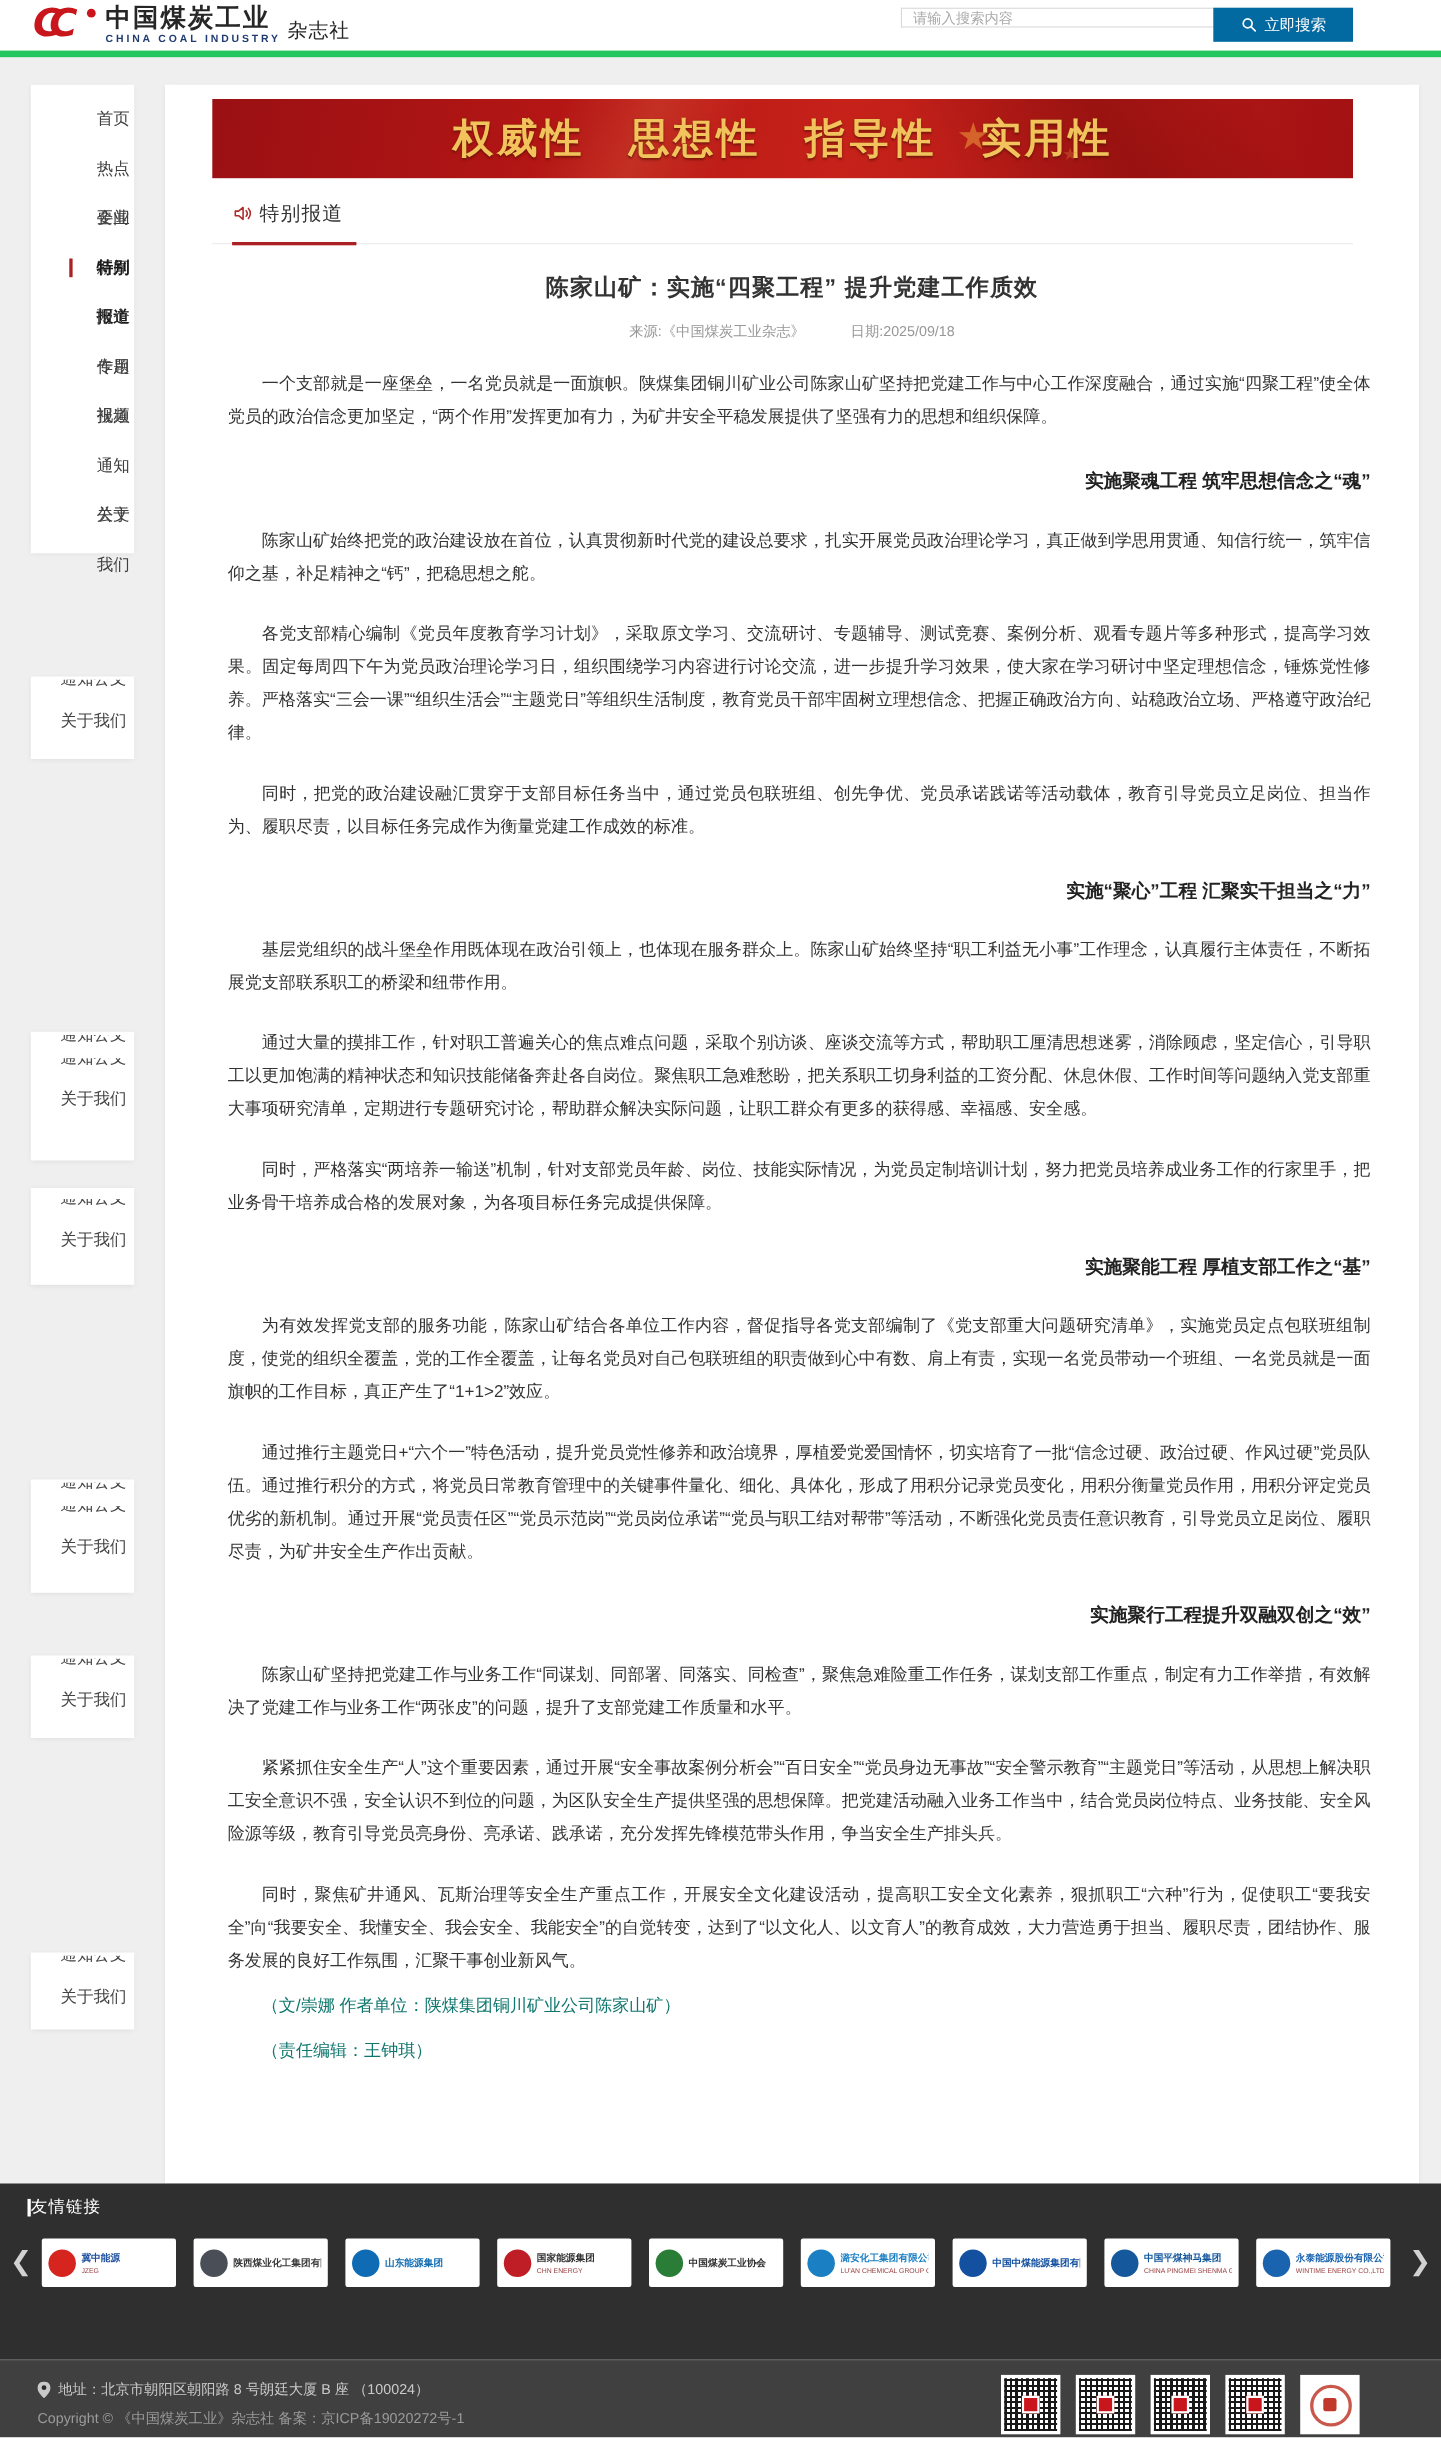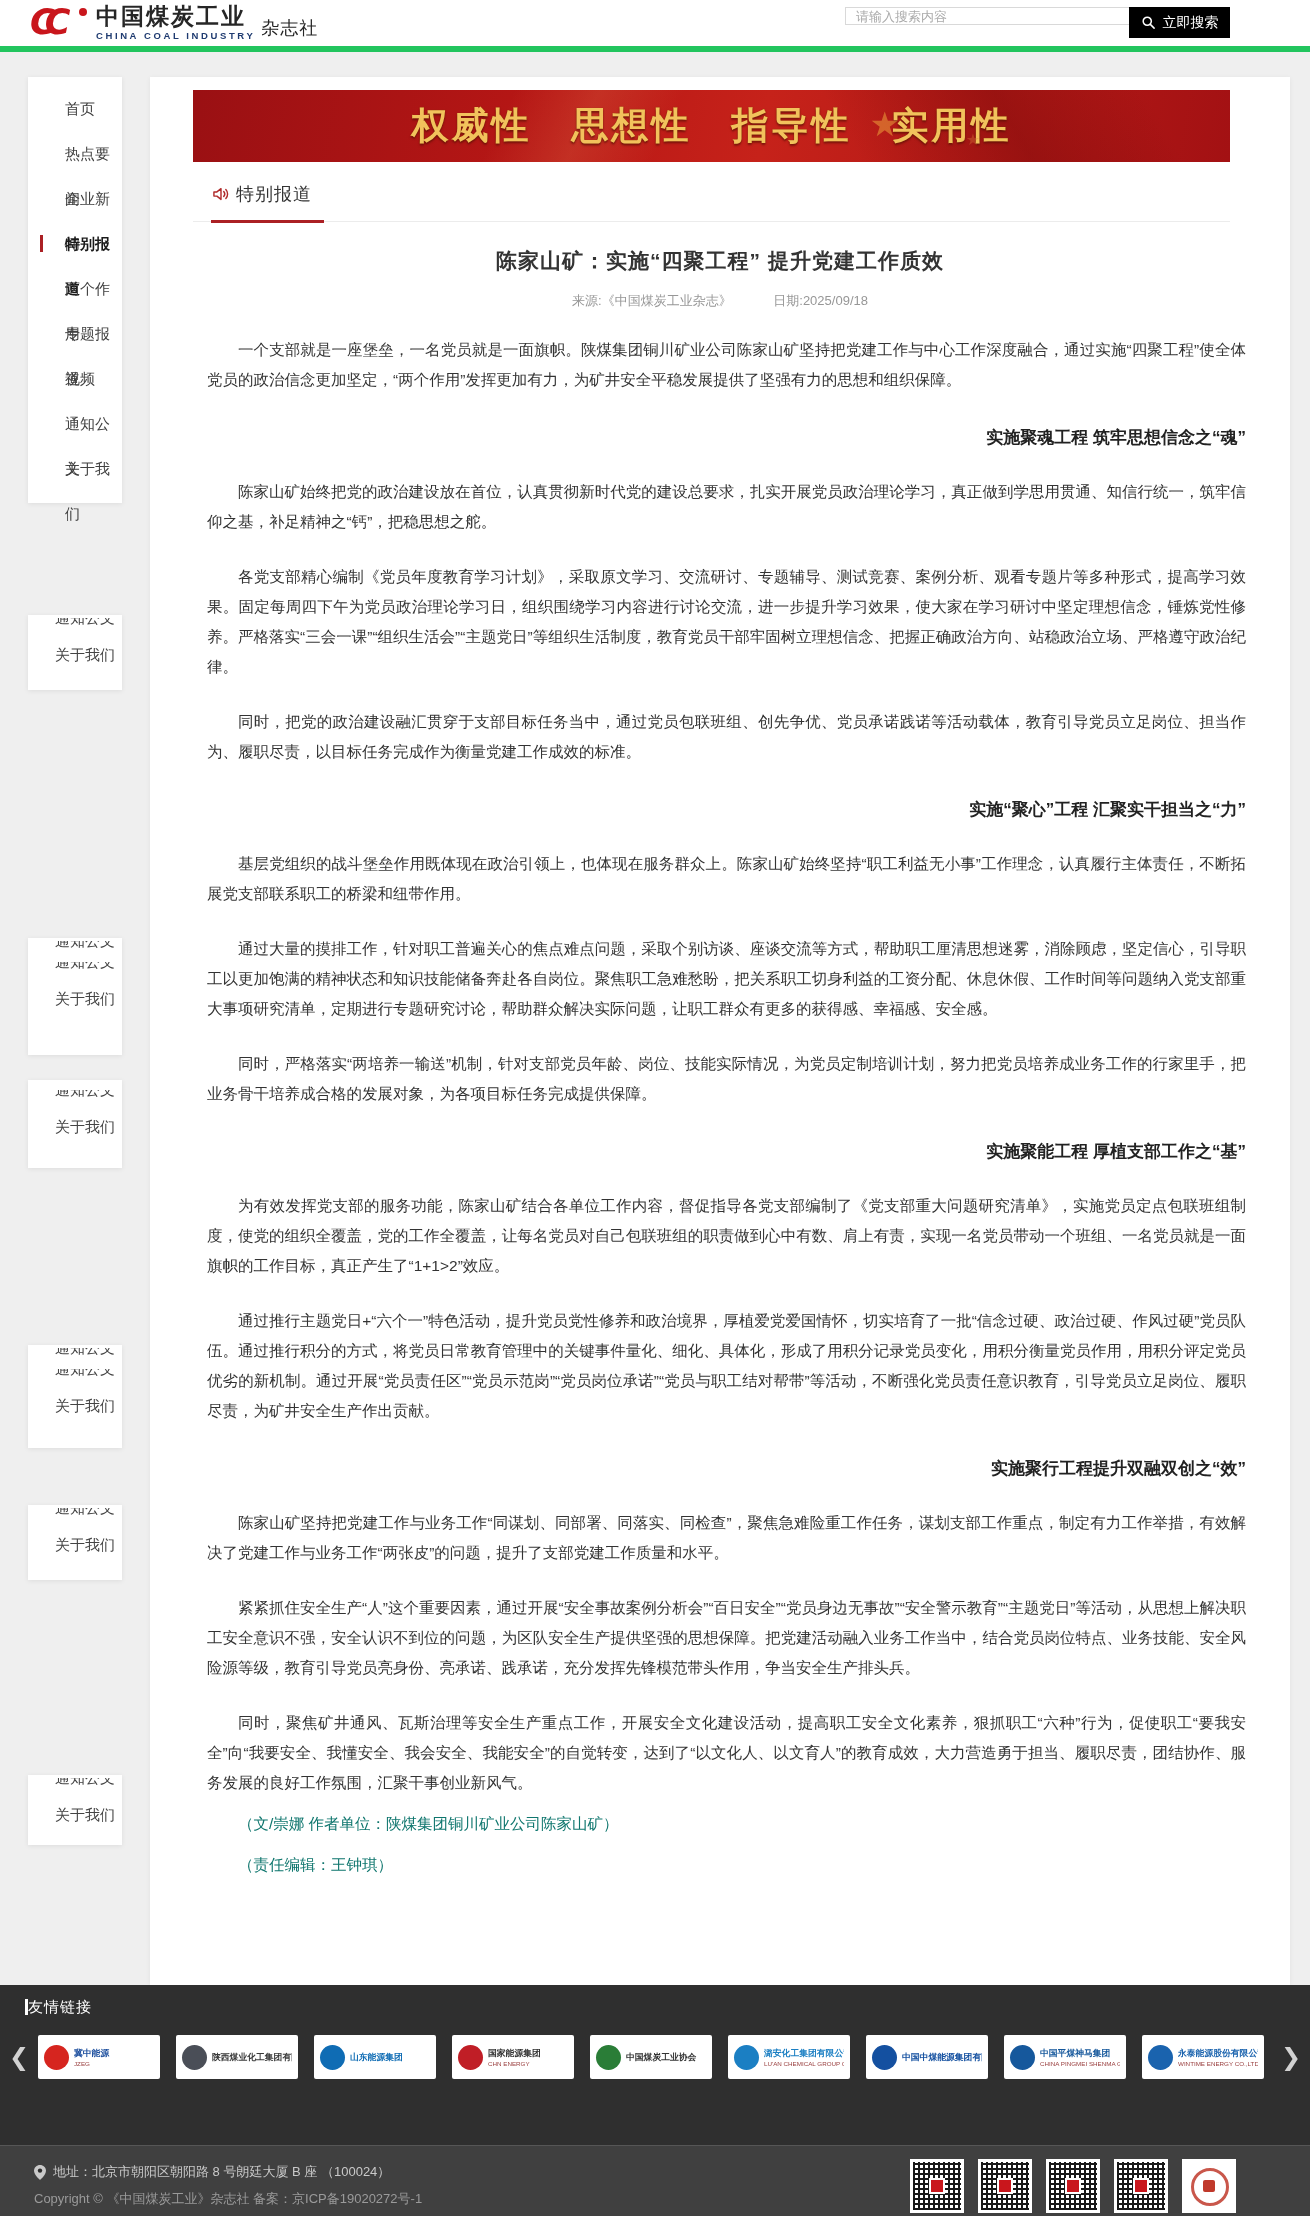--- a/index.html
+++ b/index.html
@@ -11,26 +11,26 @@
   .logo{position:absolute;left:30px;top:3px;display:flex;align-items:center;cursor:pointer;}
   .cc-wrap{position:relative;width:66px;height:40px;}
   .ccs{position:absolute;left:0;top:-1px;font-family:"DejaVu Sans",sans-serif;font-style:italic;font-weight:800;font-size:35px;color:#c9161c;letter-spacing:-11px;}
   .ccdot{position:absolute;left:49px;top:5px;width:8px;height:8px;border-radius:50%;background:#c9161c;}
   .brand-cn{font-family:"Liberation Serif","DejaVu Serif",serif;font-weight:bold;font-size:23px;color:#262626;letter-spacing:2px;line-height:22px;}
   .brand-en{font-size:9.5px;font-weight:bold;color:#1f3b70;letter-spacing:2.6px;margin-top:2px;}
   .brand-suffix{font-family:"Liberation Serif","DejaVu Serif",serif;font-size:18px;color:#262626;margin:10px 0 0 6px;letter-spacing:1px;}
   .search{position:absolute;right:80px;top:7px;display:flex;height:31px;}
   .search input{width:284px;height:18px;border:1px solid #d9d9d9;border-right:none;padding:0 10px;font-size:13px;color:#333;outline:none;box-sizing:border-box;font-family:inherit;}
   .search input::placeholder{color:#aaa;}
-  .search-btn{width:101px;height:31px;background:#000000;color:#fff;border:none;font-size:14px;display:flex;align-items:center;justify-content:center;gap:7px;cursor:pointer;font-family:inherit;}
+  .search-btn{width:127px;height:31px;background:#0369a1;color:#fff;border:none;font-size:14px;display:flex;align-items:center;justify-content:center;gap:7px;cursor:pointer;font-family:inherit;}
 
   
   .main-area{position:absolute;top:46px;left:0;width:1310px;height:1939px;}
   .side-card{position:absolute;left:28px;top:31px;width:94px;padding:9px 0 12px;background:#fff;box-shadow:0 1px 5px rgba(0,0,0,.08);}
-  .side-item{height:45px;line-height:45px;padding-left:37px;font-size:15px;color:#404040;position:relative;cursor:pointer;}
+  .side-item{height:45px;line-height:45px;padding-left:37px;font-size:15px;color:#404040;position:relative;cursor:pointer;margin-left:23px;}
   .side-item.active{font-weight:bold;color:#1a1a1a;}
   .side-item.active::before{content:"";position:absolute;left:12px;top:14px;width:3px;height:17px;background:#ab2024;}
 
   .frag{position:absolute;left:28px;width:94px;background:#fff;box-shadow:0 1px 5px rgba(0,0,0,.08);overflow:hidden;}
   .f1{top:569px;height:75px}.f2{top:892px;height:117px}.f3{top:1034px;height:88px}
   .f4{top:1299px;height:103px}.f5{top:1459px;height:75px}.f6{top:1729px;height:70px}
   .frag-line{height:38px;display:flex;align-items:center;padding-left:27px;font-size:15px;color:#444;cursor:pointer;}
   .frag-line.clip{height:18px;overflow:hidden;margin-top:3px;display:block;}
   .frag-line.clip span{display:block;margin-top:-15px;line-height:30px;}
   .f3 .frag-line.clip{margin-top:10px;}

